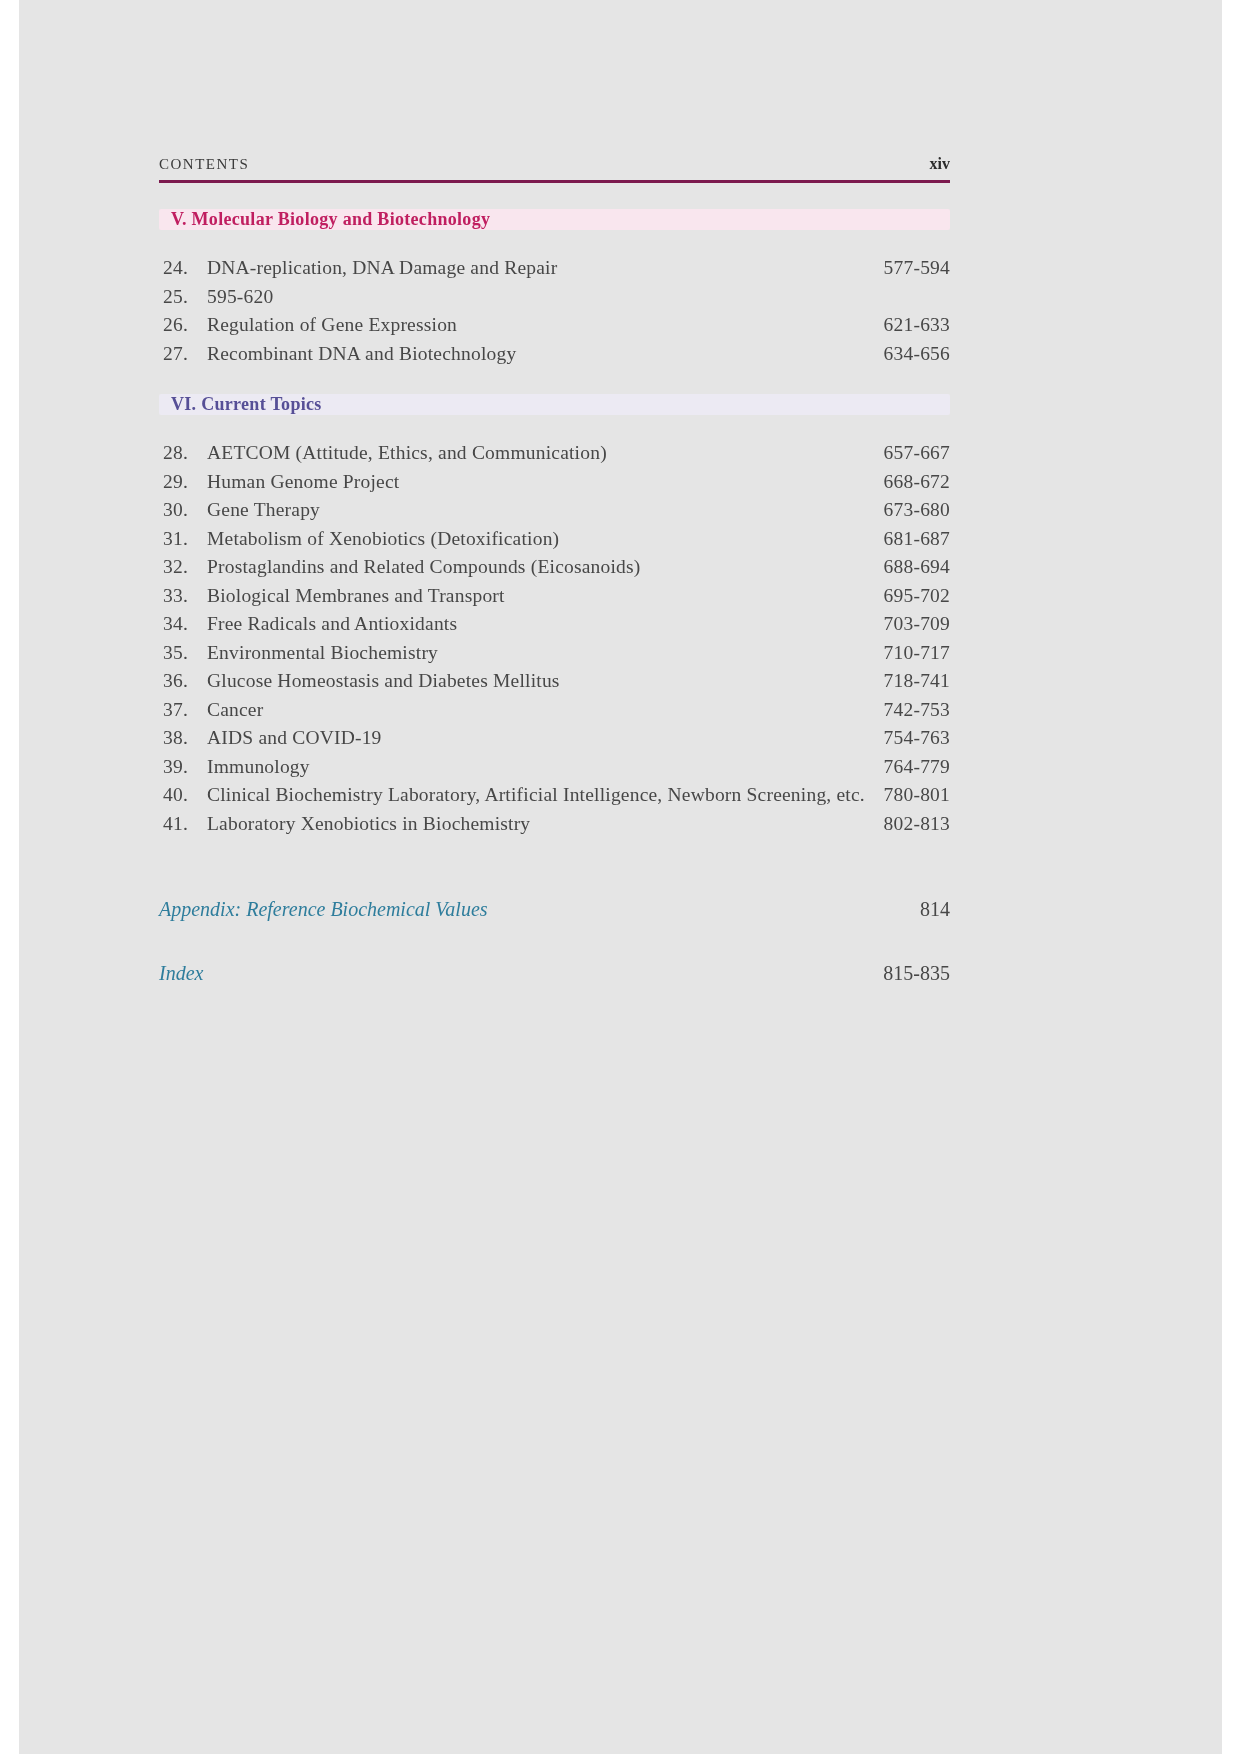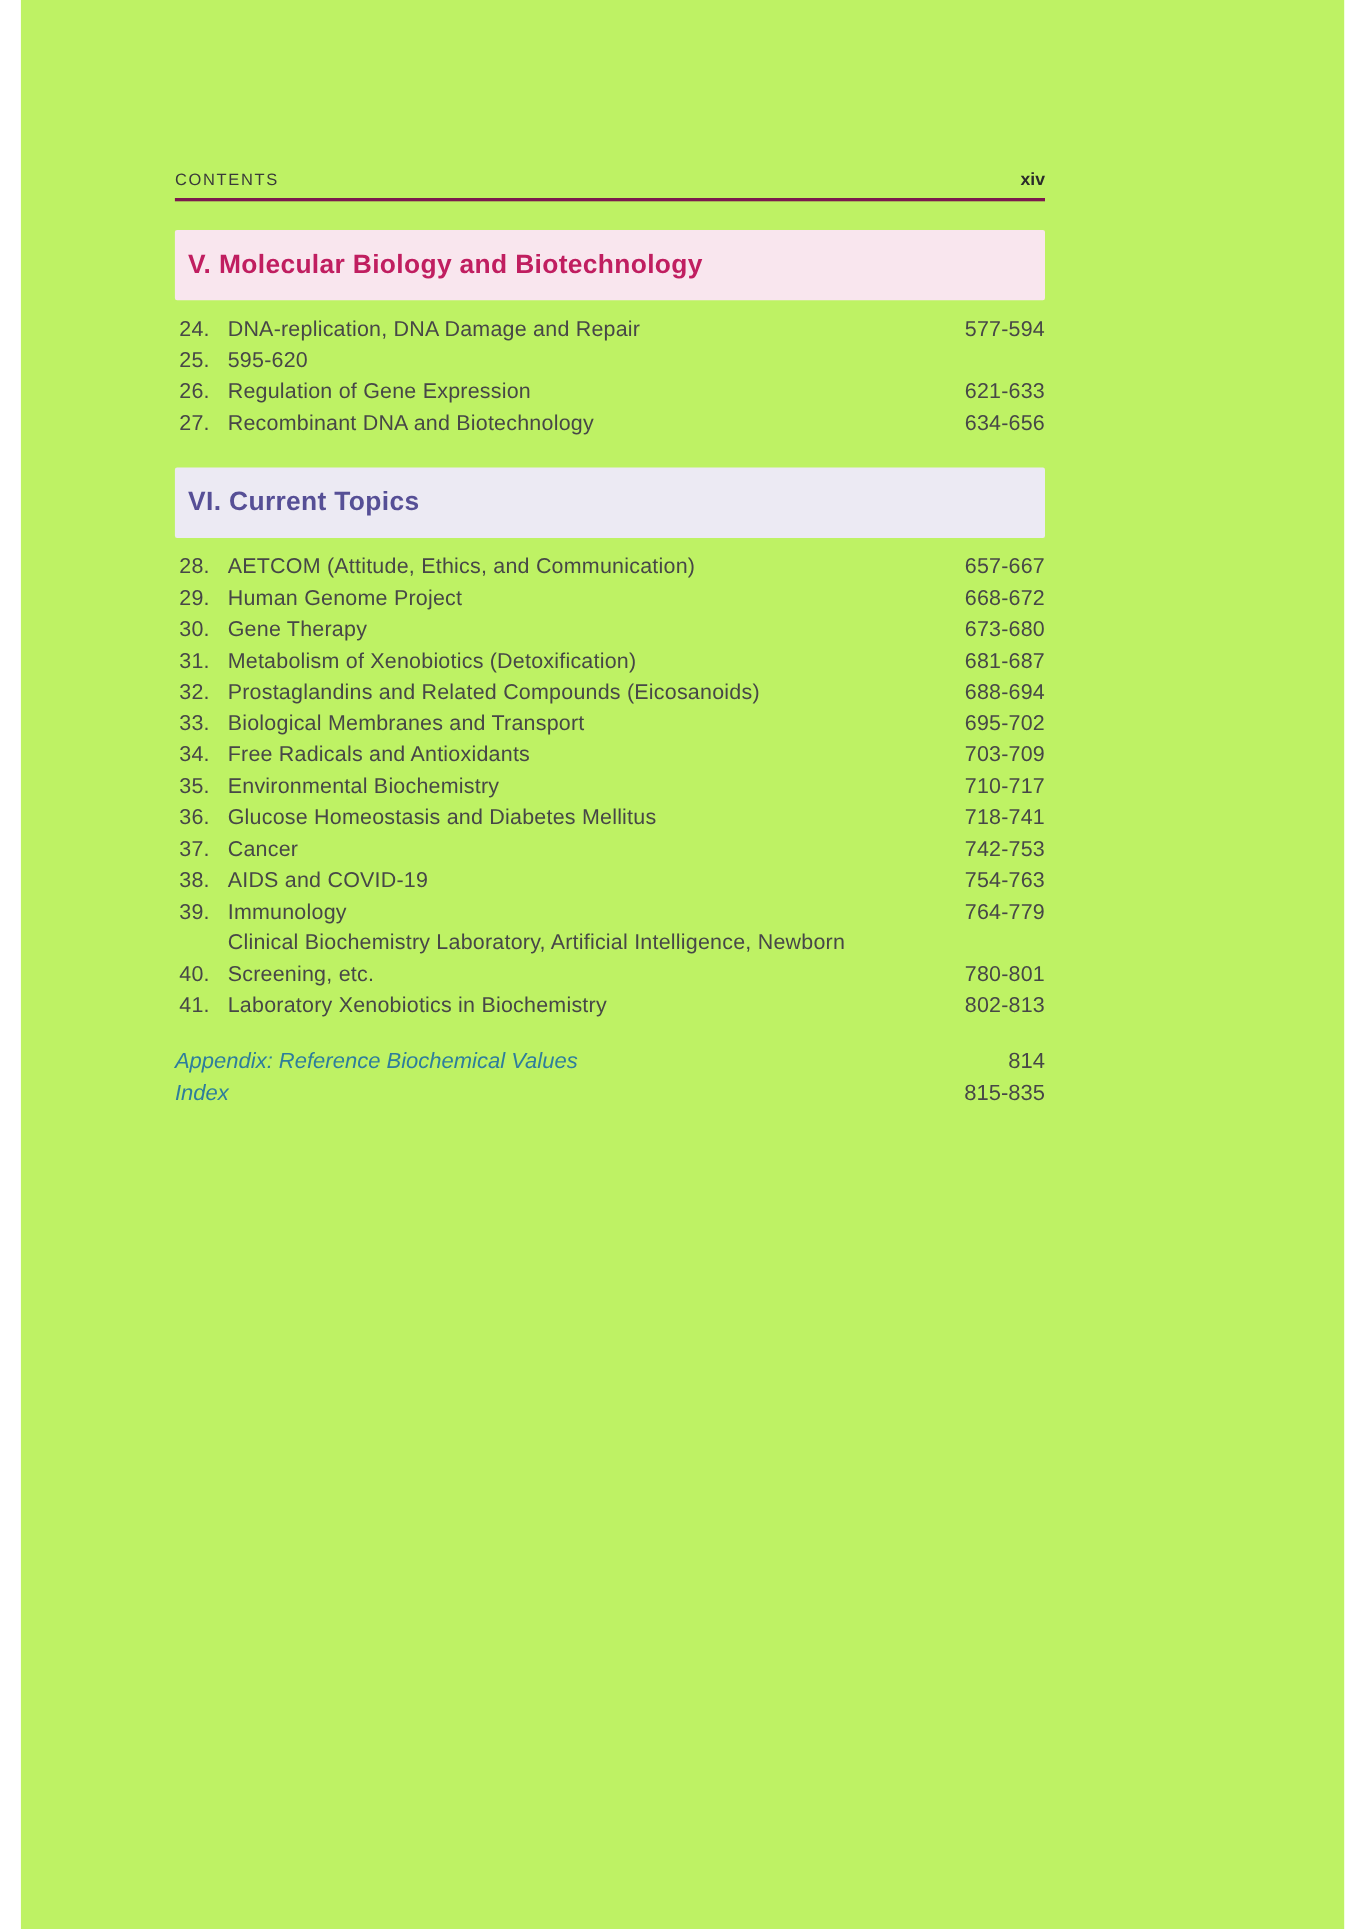--- a/index.html
+++ b/index.html
@@ -5,23 +5,24 @@
   * { box-sizing: border-box; }
   html, body { margin: 0; padding: 0; background: #ffffff; }
   body {
     font-family: "Liberation Sans", "DejaVu Sans", sans-serif;
     -webkit-font-smoothing: antialiased;
   }
   .page {
     position: relative;
     width: 1203px;
     height: 1754px;
-    background: #bef264;
+    background: #e5e5e5;
     margin: 0 auto;
     overflow: hidden;
+    font-family: Liberation Serif, serif;
   }
   .content {
     padding: 155px 272px 0 140px; 
   }
 
   
   .running-header {
     display: flex;
     justify-content: space-between;
     align-items: baseline;
@@ -39,23 +40,23 @@
   }
   .header-rule {
     margin-top: 7px;
     height: 3px;
     background: #7c1a4e;
   }
 
   
   .section-bar {
     margin-top: 26px;
-    margin-bottom: 12px;
-    padding: 18px 12px;
-    font-size: 24px;
+    margin-bottom: 24px;
+    padding: 0 12px;
+    font-size: 18px;
     font-weight: 700;
     letter-spacing: 0.3px;
     border-radius: 2px;
   }
   .section-bar.pink  { background: #f9e6ee; color: #c01e60; }
   .section-bar.lavender { background: #eceaf3; color: #564f96; }
 
   
   .toc-rows { margin-left: 4px; }
   .toc-row {
@@ -82,21 +83,21 @@
   
   .backmatter { margin-top: 22px; }
   .back-row {
     display: flex;
     align-items: baseline;
     font-size: 20px;
     line-height: 29px;
     font-style: italic;
     color: #2e7d9c;
   }
-  .back-row .title { flex: 1; padding-right: 14px; }
+  .back-row .title { flex: 1; padding-right: 14px; margin-top: 35px; }
   .back-row .pages { flex: none; font-style: normal; color: #474747; }
 </style>
 </head>
 <body>
 
 <div class="page">
   <div class="content">
 
     <header class="running-header">
       <span class="contents-label">CONTENTS</span>

